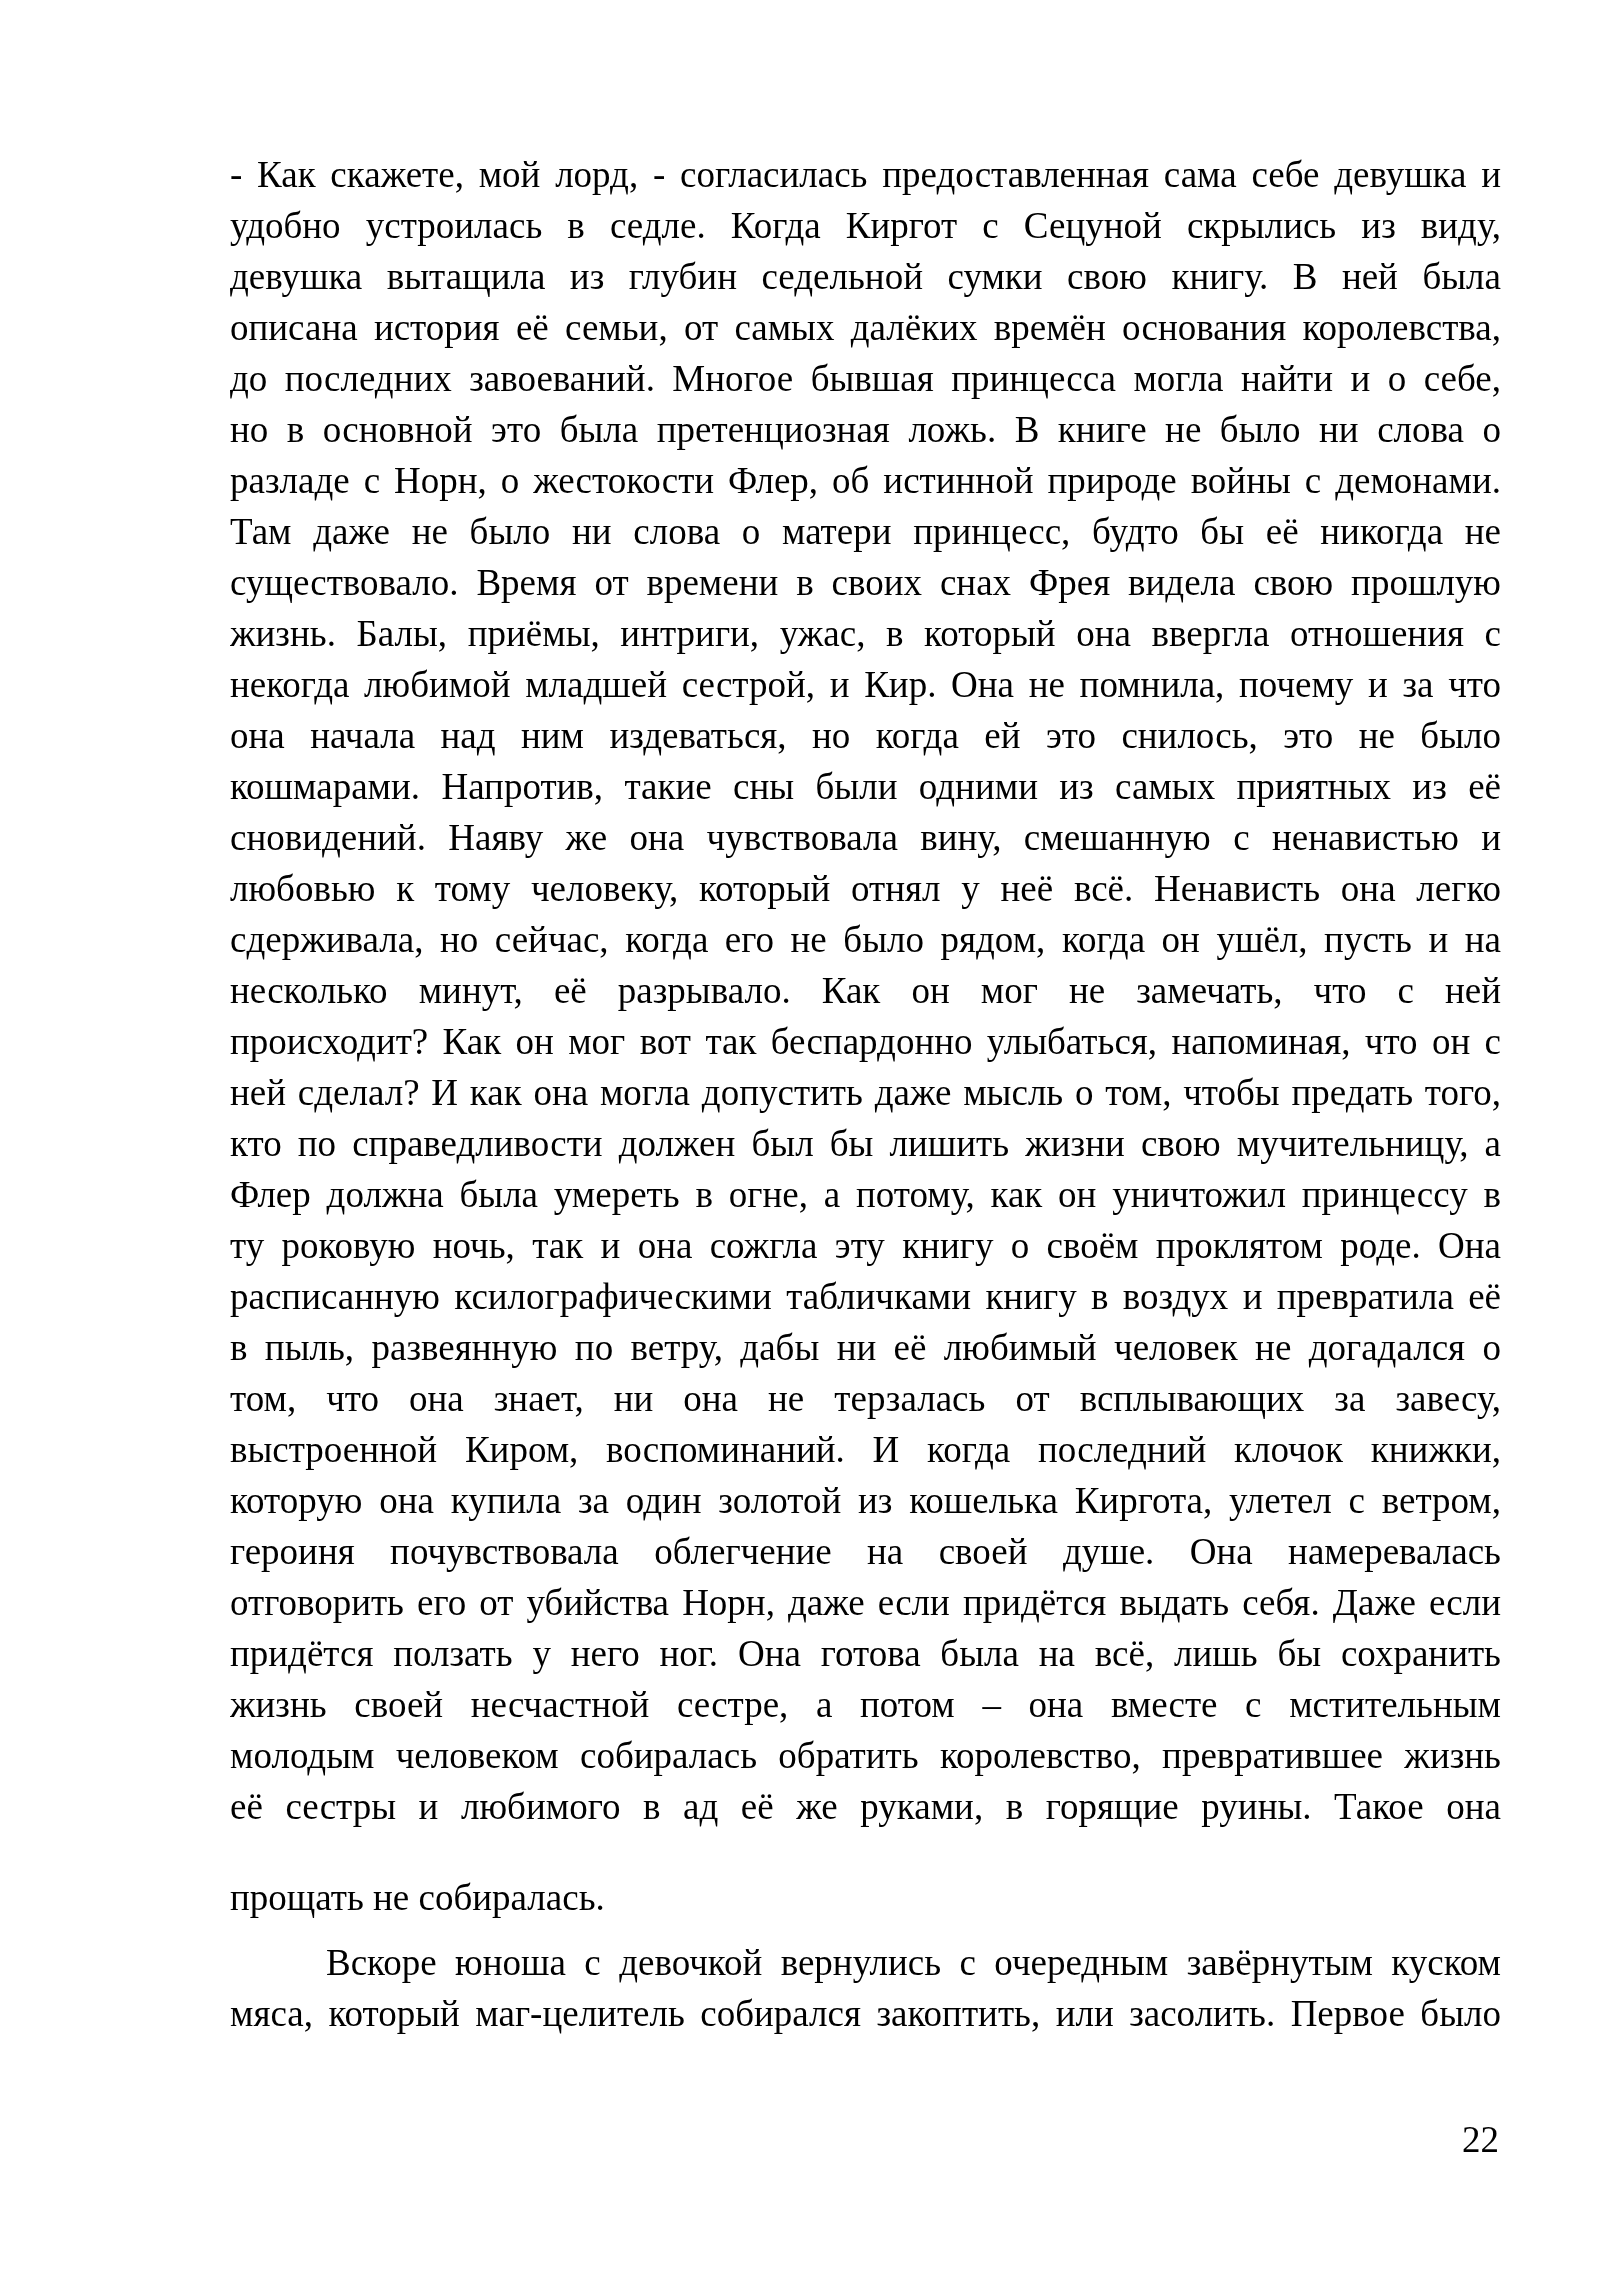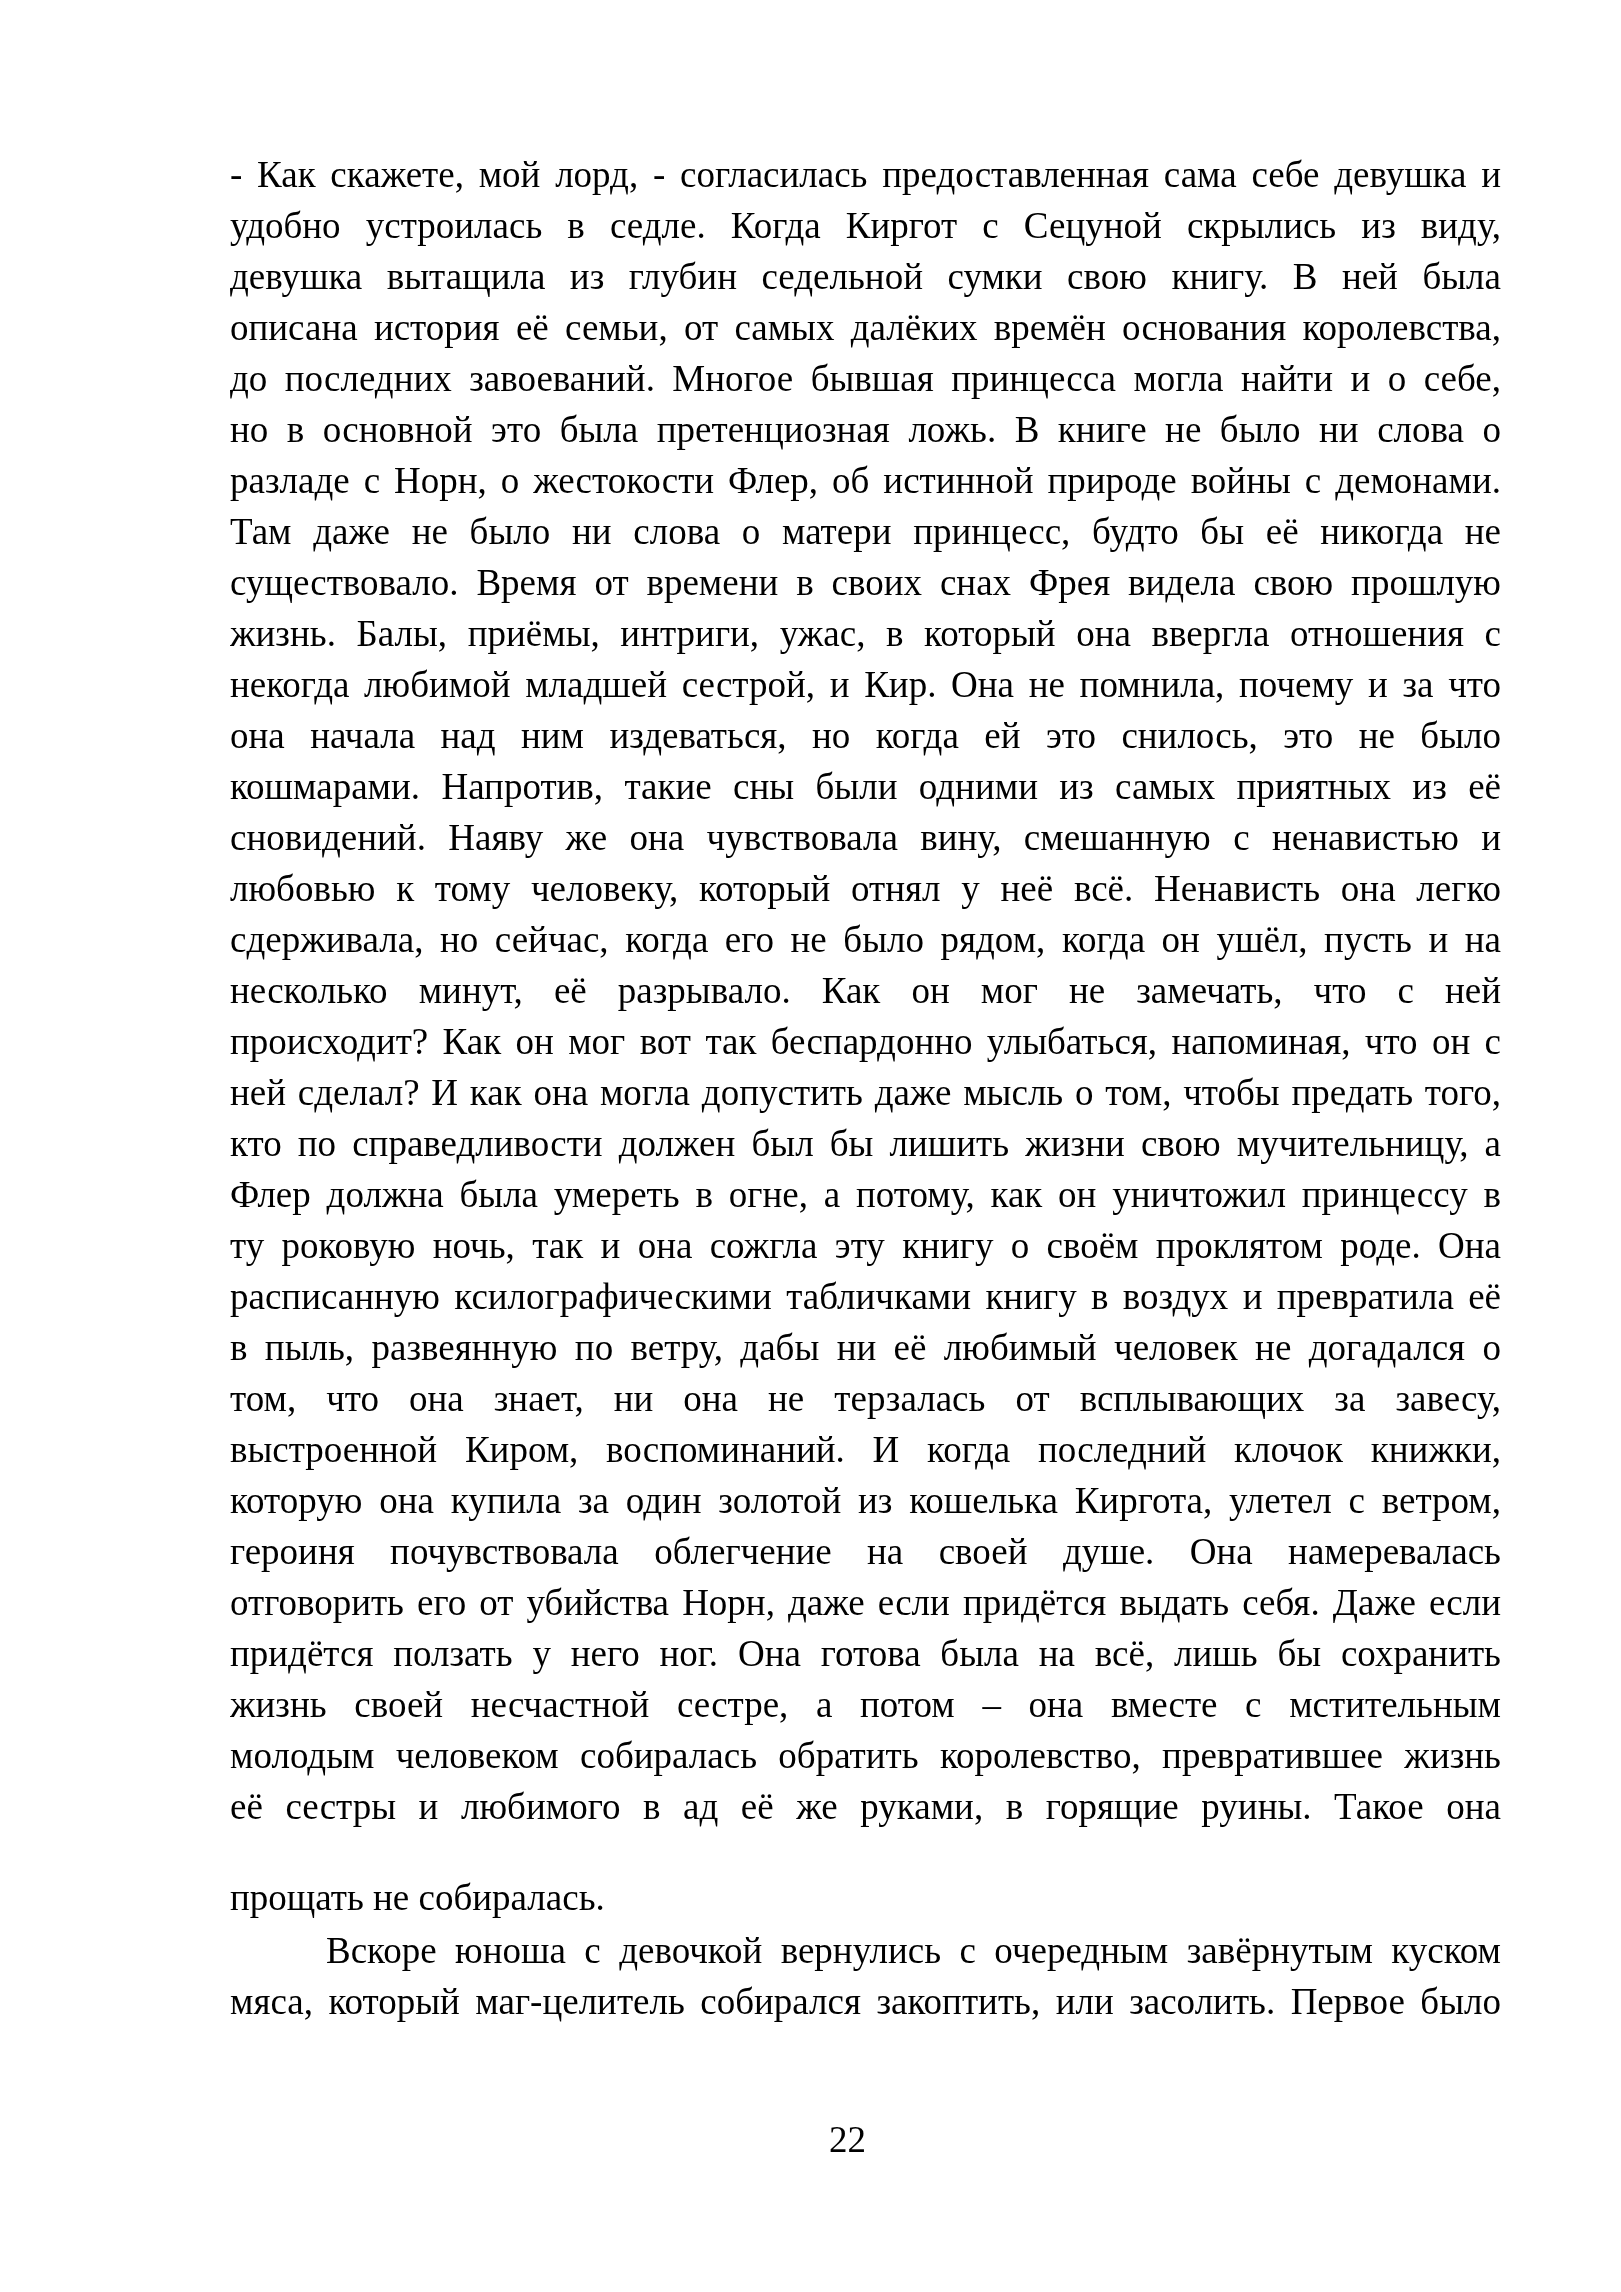--- a/index.html
+++ b/index.html
@@ -19,44 +19,44 @@
     position: absolute;
     left: 230px;
     top: 149px;
     width: 1271px;
   }
   .paragraph {
     margin: 0;
     padding: 0;
   }
   .paragraph.spaced {
-    margin-top: 2px;
+    margin-top: 14px;
   }
   .line {
     font-size: 37px;
     line-height: 51px;
     height: 51px;
     text-align: justify;
     text-align-last: justify;
     overflow: hidden;
     white-space: normal;
   }
   .line.flush-left {
     text-align-last: left;
     margin-top: 40px;
   }
   .line.first-indent {
     padding-left: 96px;
   }
   .page-number {
     position: absolute;
-    left: 212px;
+    left: 228px;
     top: 2114px;
     width: 1271px;
-    text-align: center;
+    text-align: right;
     font-size: 37px;
     line-height: 51px;
   }
 </style>
 </head>
 <body>
 
 <div class="text-block" id="text-block">
     <div class="paragraph">
       <div class="line">- Как скажете, мой лорд, - согласилась предоставленная сама себе девушка и</div>

